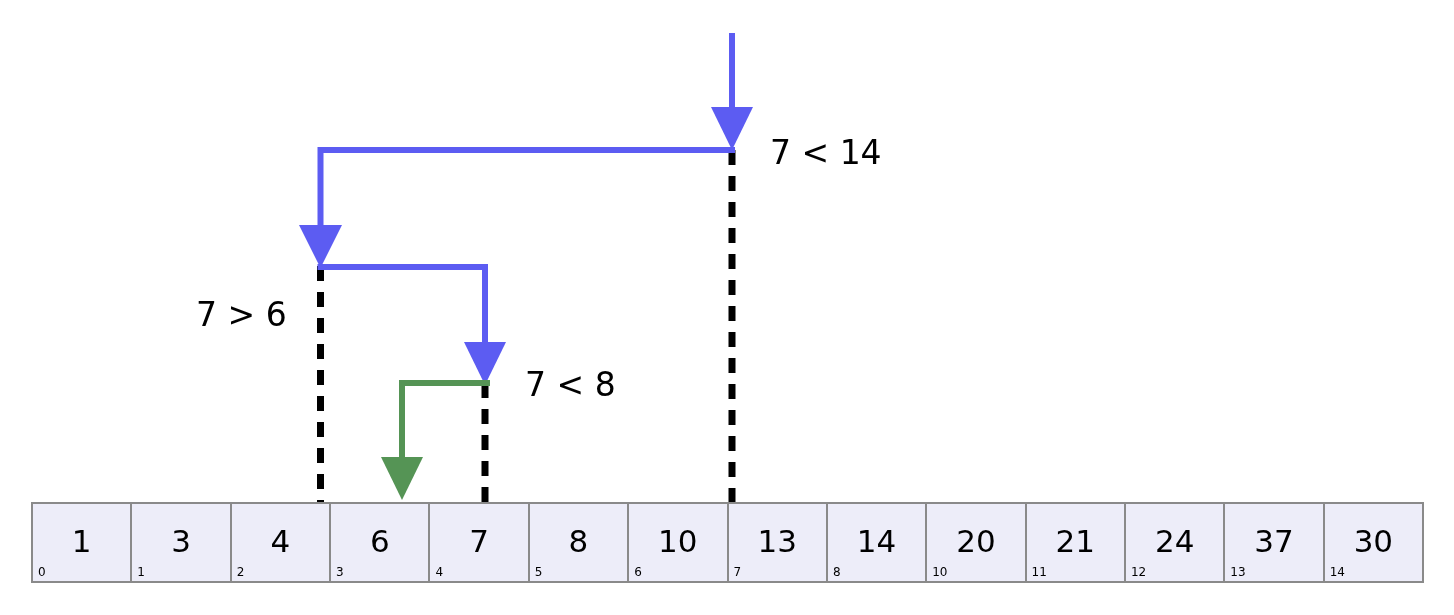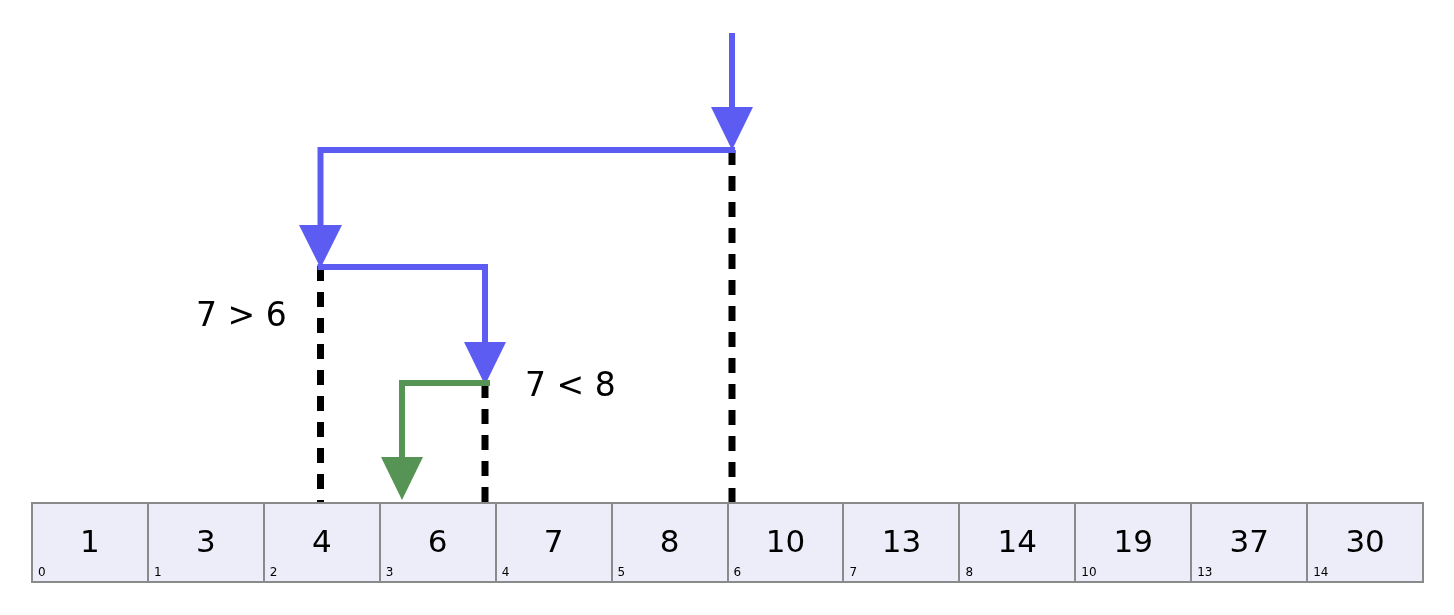--- a/index.html
+++ b/index.html
@@ -103,20 +103,21 @@
       <polyline points="320.5,267 485,267 485,347" fill="none" stroke="#5c5cf2" stroke-width="6" stroke-linecap="square" stroke-linejoin="miter"></polyline>
       <polygon points="485,385 464,342 506,342" fill="#5c5cf2"></polygon>
     </g>
 
     <g>
       <polyline points="487,383 402,383 402,462" fill="none" stroke="#559455" stroke-width="6" stroke-linecap="square" stroke-linejoin="miter"></polyline>
       <polygon points="402,500 381,457 423,457" fill="#559455"></polygon>
     </g>
   </svg>
 
+  <div class="cmp-label" id="label-0">7 &lt; 14</div>
   <div class="cmp-label" id="label-1">7 &gt; 6</div>
   <div class="cmp-label" id="label-2">7 &lt; 8</div>
 
   <div id="array">
       <div class="cell">
         <div class="cell-value">1</div>
         <div class="cell-index">0</div>
       </div>
       <div class="cell">
         <div class="cell-value">3</div>
@@ -144,22 +145,30 @@
       </div>
       <div class="cell">
         <div class="cell-value">13</div>
         <div class="cell-index">7</div>
       </div>
       <div class="cell">
         <div class="cell-value">14</div>
         <div class="cell-index">8</div>
       </div>
       <div class="cell">
-        <div class="cell-value">19</div>
+        <div class="cell-value">20</div>
         <div class="cell-index">10</div>
+      </div>
+      <div class="cell">
+        <div class="cell-value">21</div>
+        <div class="cell-index">11</div>
+      </div>
+      <div class="cell">
+        <div class="cell-value">24</div>
+        <div class="cell-index">12</div>
       </div>
       <div class="cell">
         <div class="cell-value">37</div>
         <div class="cell-index">13</div>
       </div>
       <div class="cell">
         <div class="cell-value">30</div>
         <div class="cell-index">14</div>
       </div>
     </div>

